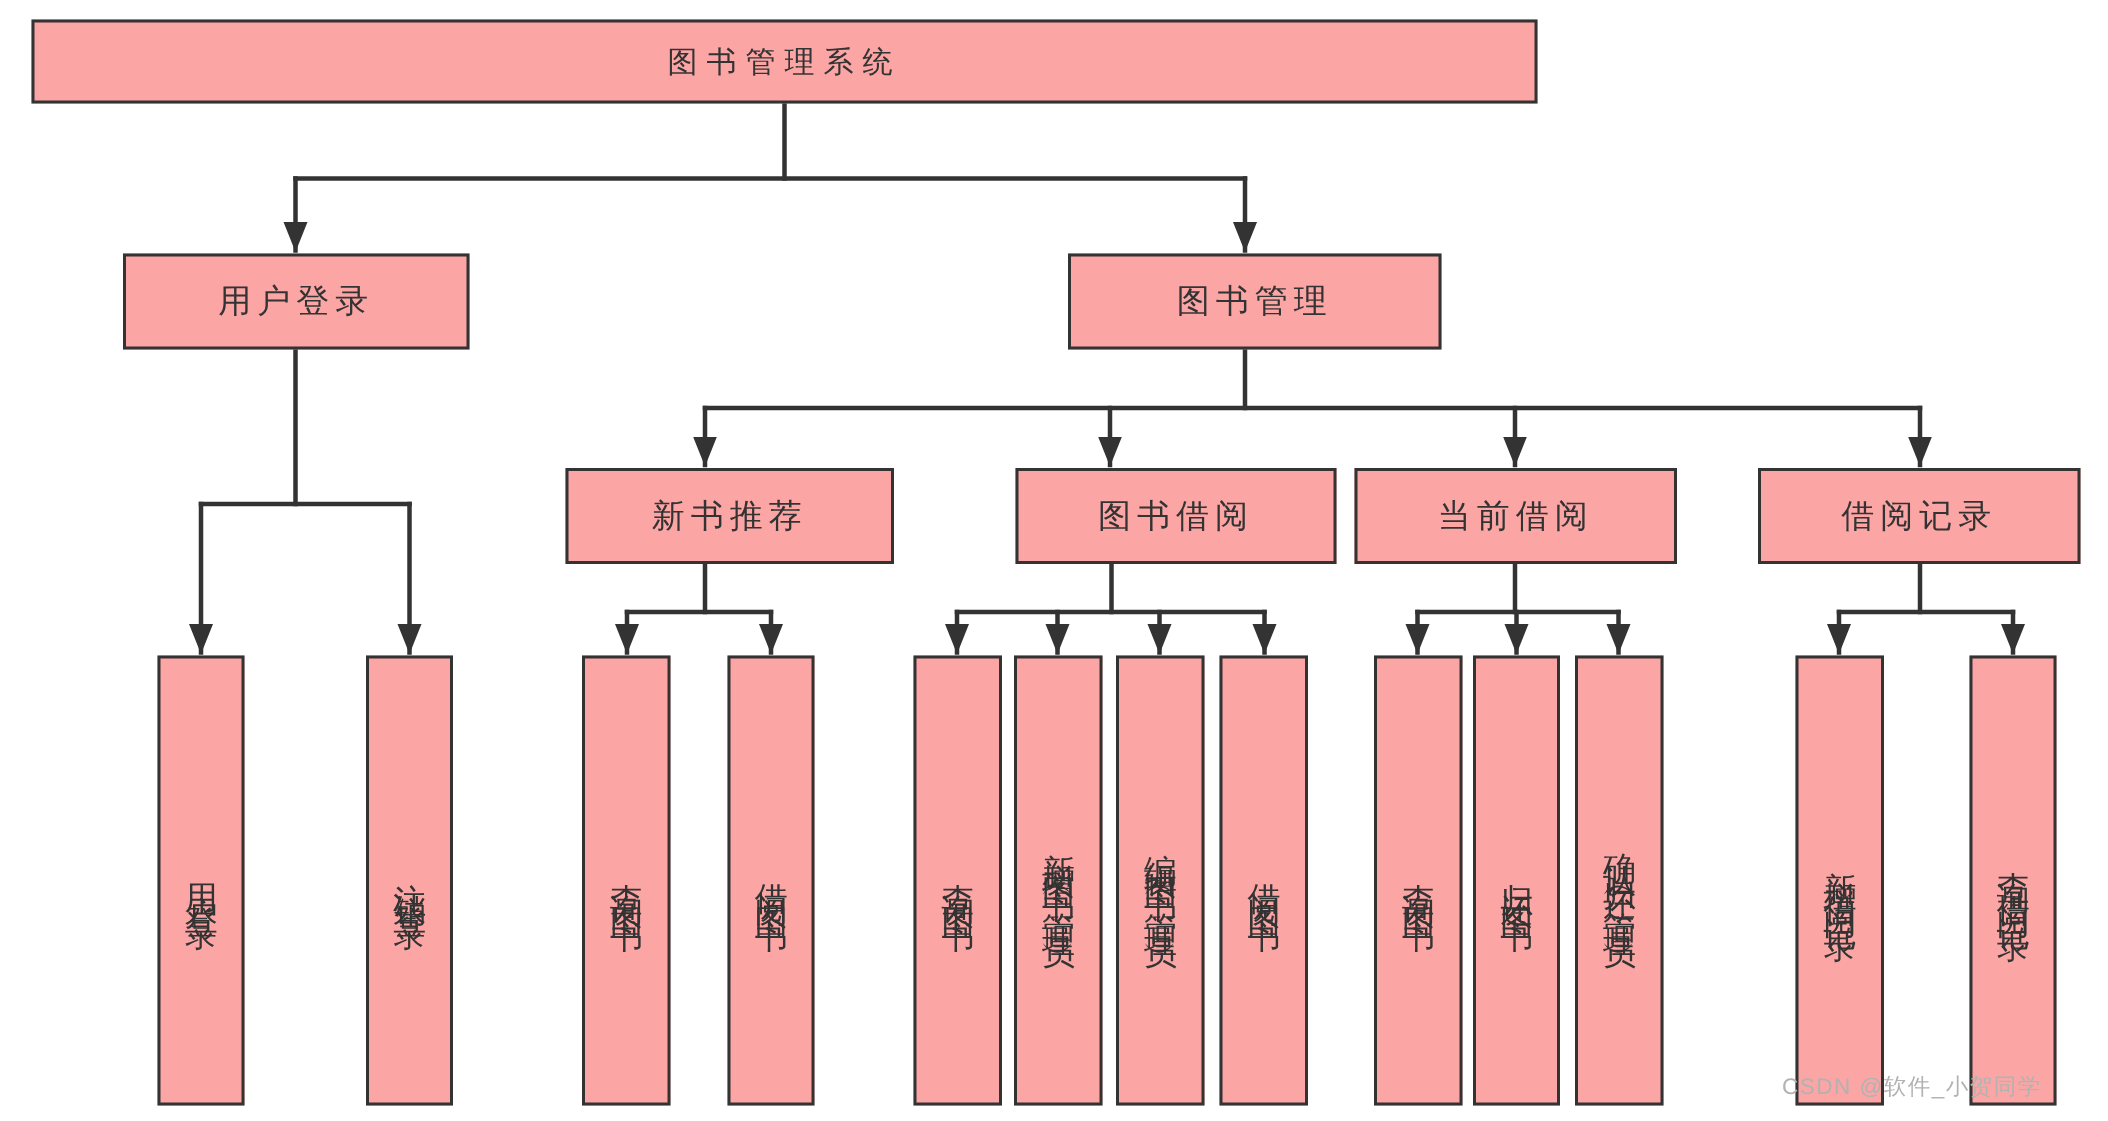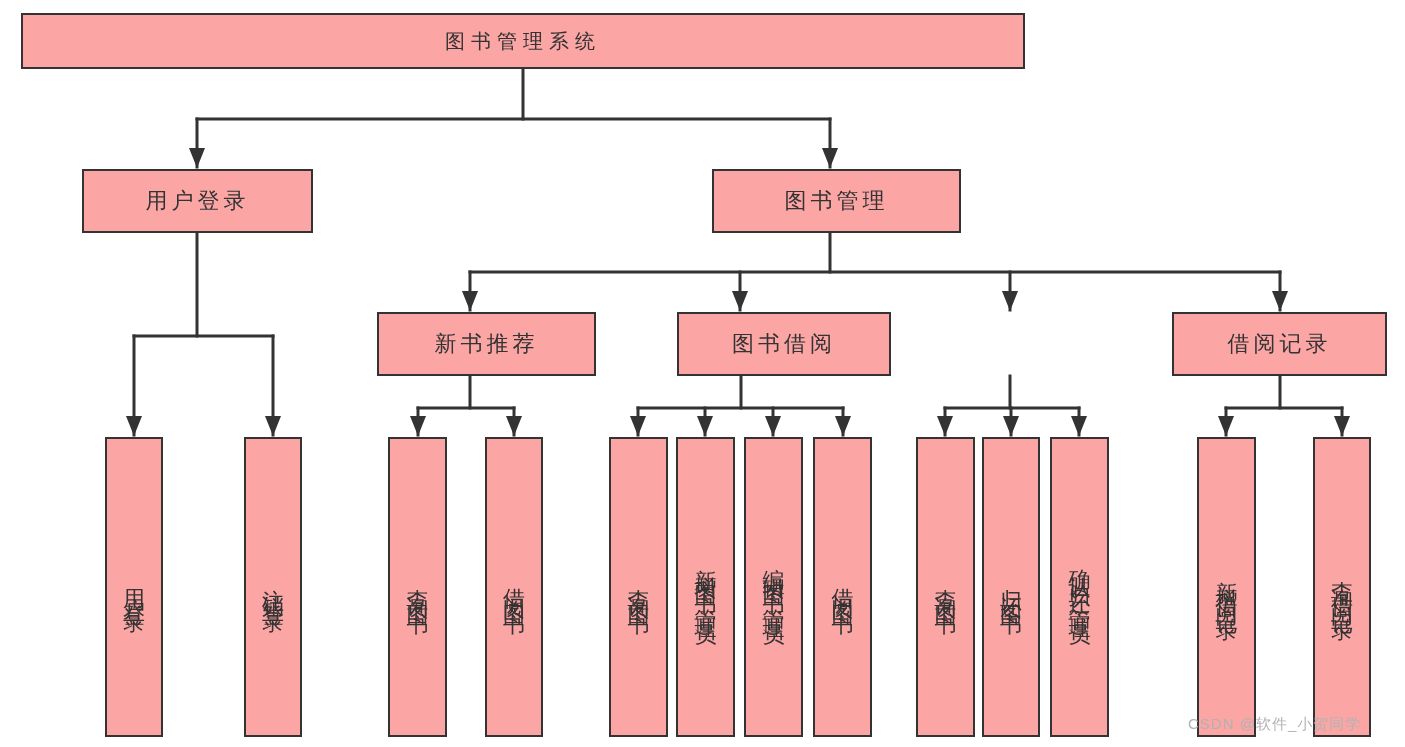--- a/index.html
+++ b/index.html
@@ -121,20 +121,23 @@
   <div class="box n-book-mgmt">
     <span class="h-label">图书管理</span>
   </div>
 
   <div class="box n-new-book">
     <span class="h-label">新书推荐</span>
   </div>
   <div class="box n-book-borrow">
     <span class="h-label">图书借阅</span>
   </div>
+  <div class="box n-cur-borrow">
+    <span class="h-label">当前借阅</span>
+  </div>
   <div class="box n-records">
     <span class="h-label">借阅记录</span>
   </div>
 
   <div class="box leaf l-g1a">
     <span class="v-label">用户登录</span>
   </div>
   <div class="box leaf l-g1b">
     <span class="v-label">注销登录</span>
   </div>

